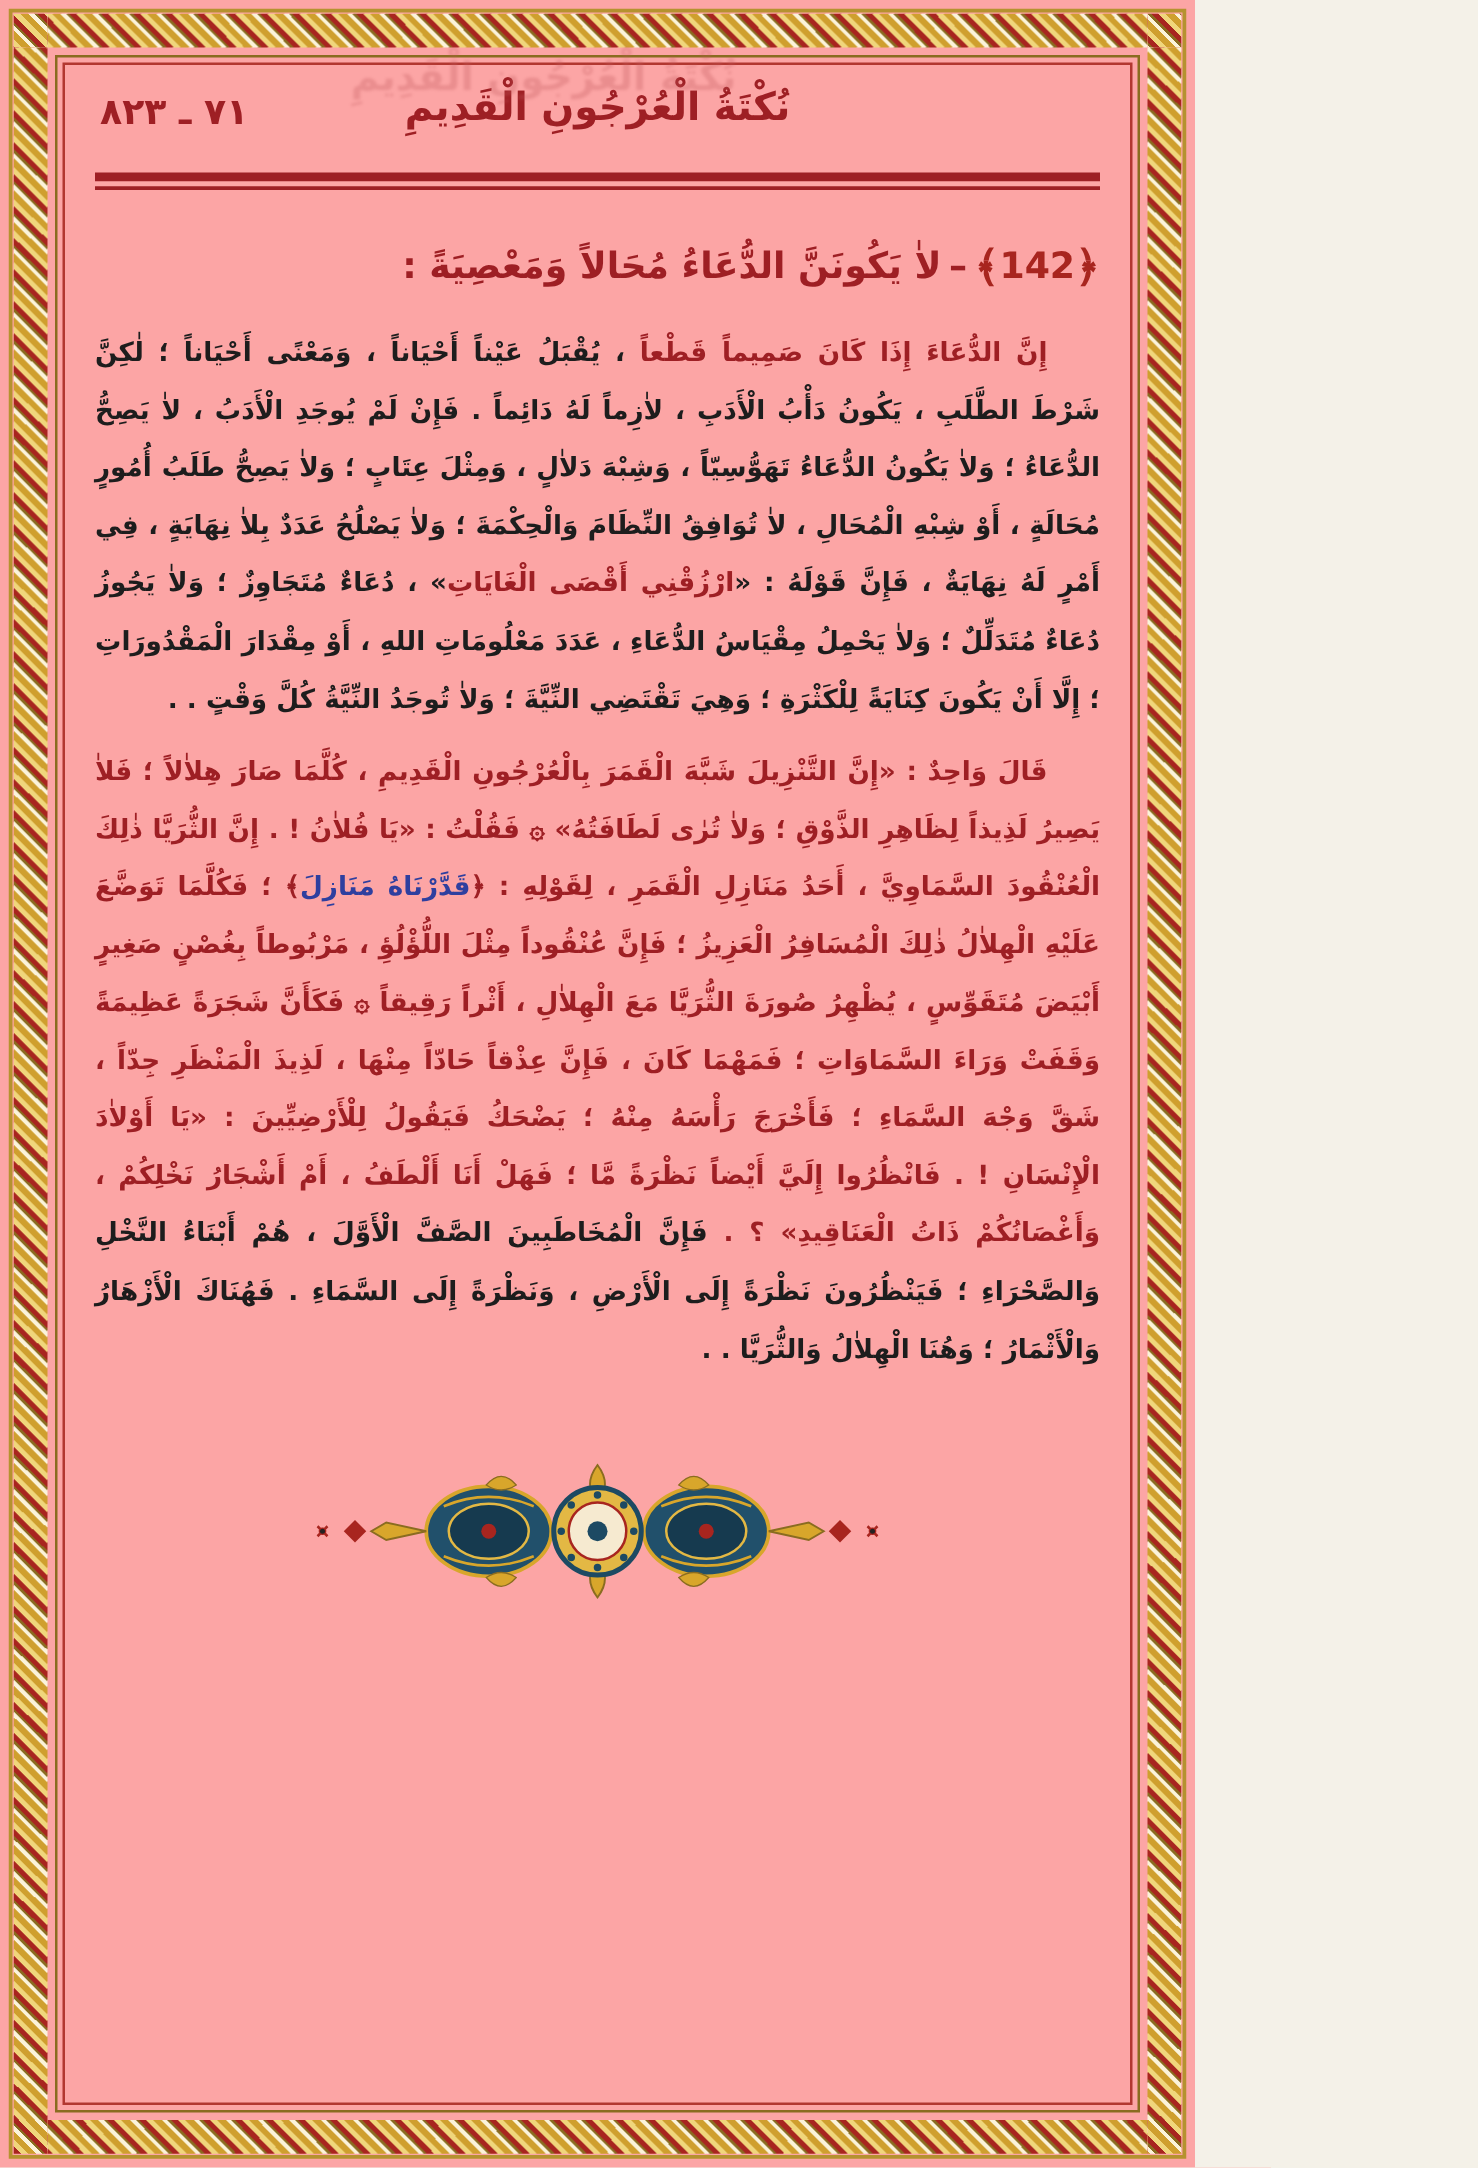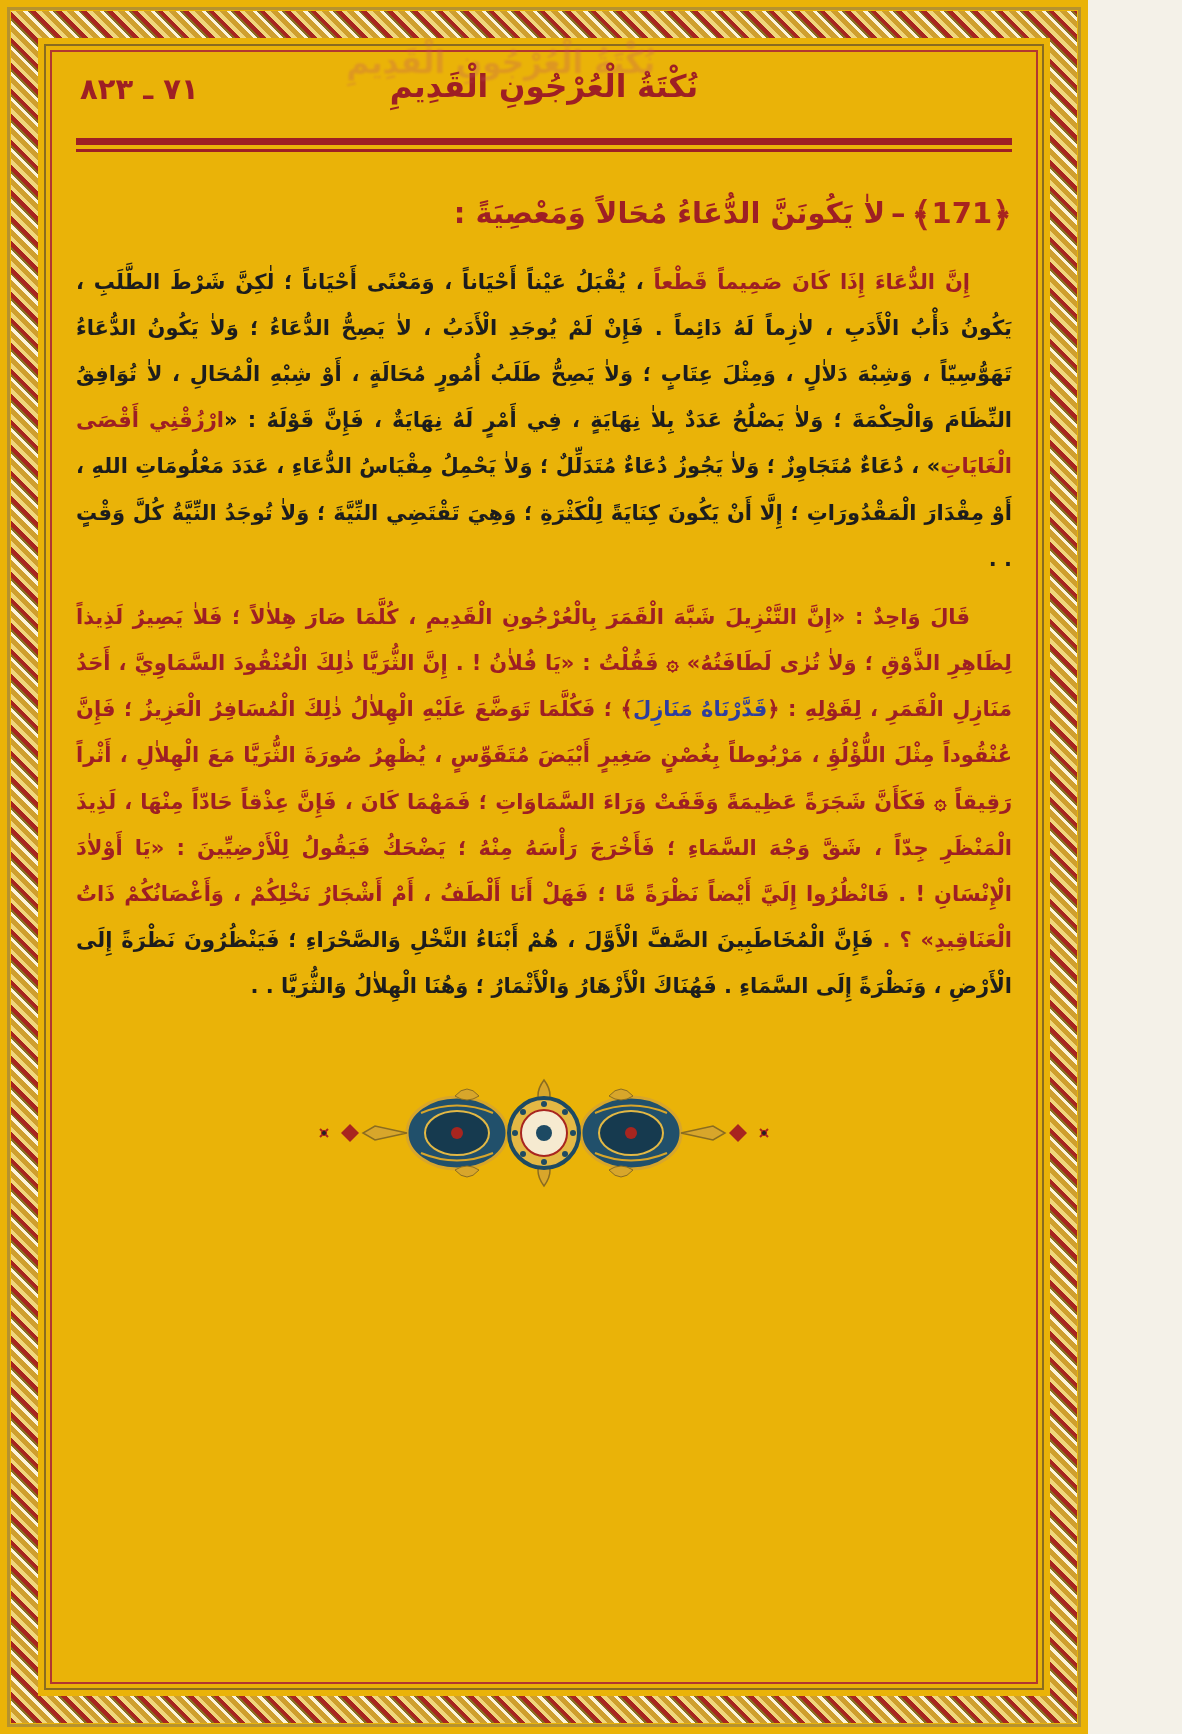--- a/index.html
+++ b/index.html
@@ -1,18 +1,18 @@
 <!DOCTYPE html>
 <html lang="ar"><head>
 <meta charset="utf-8">
 <style>
   html,body{margin:0;padding:0;background:#f4f1e8;}
   .page{
-    position:relative;width:1088px;height:1734px;overflow:hidden;
-    background:#eab308;font-family:"DejaVu Sans",sans-serif;
+    position:relative;width:956px;height:1734px;overflow:hidden;
+    background:#fca5a5;font-family:"DejaVu Sans",sans-serif;
   }
   
   .frame-outerline{position:absolute;inset:7px;border:3px solid #b5922f;pointer-events:none;}
   .frame-braid{
     position:absolute;inset:11px;border:27px solid transparent;pointer-events:none;
     border-image:repeating-linear-gradient(45deg,
       #a8251f 0 4px,#f0d67c 4px 8px,#cf9f2e 8px 13px,#fbf3da 13px 16px,#8a6c20 16px 18px) 27 repeat;
   }
   .frame-goldline{position:absolute;inset:44px;border:2px solid #8a6c20;pointer-events:none;}
   .frame-redline{position:absolute;inset:50px;border:2px solid #b23730;pointer-events:none;}
@@ -76,21 +76,21 @@
       </div>
     </div>
 
     <div class="rule">
       <div class="rule-thick"></div>
       <div class="rule-thin"></div>
     </div>
 
     <section>
       <h2 class="heading">
-        <span class="badge"><span class="paren">﴿</span><span>171</span><span class="paren">﴾</span></span><span class="dash">–</span><span>لاٰ يَكُونَنَّ الدُّعَاءُ مُحَالاً وَمَعْصِيَةً :</span>
+        <span class="badge"><span class="paren">﴿</span><span>142</span><span class="paren">﴾</span></span><span class="dash">–</span><span>لاٰ يَكُونَنَّ الدُّعَاءُ مُحَالاً وَمَعْصِيَةً :</span>
       </h2>
       <p class="para p1"><span class="seg-red">إِنَّ الدُّعَاءَ إِذَا كَانَ صَمِيماً قَطْعاً</span><span class="seg-black"> ، يُقْبَلُ عَيْناً أَحْيَاناً ، وَمَعْنًى أَحْيَاناً ؛ لٰكِنَّ شَرْطَ الطَّلَبِ ، يَكُونُ دَأْبُ الْأَدَبِ ، لاٰزِماً لَهُ دَائِماً . فَإِنْ لَمْ يُوجَدِ الْأَدَبُ ، لاٰ يَصِحُّ الدُّعَاءُ ؛ وَلاٰ يَكُونُ الدُّعَاءُ تَهَوُّسِيّاً ، وَشِبْهَ دَلاٰلٍ ، وَمِثْلَ عِتَابٍ ؛ وَلاٰ يَصِحُّ طَلَبُ أُمُورٍ مُحَالَةٍ ، أَوْ شِبْهِ الْمُحَالِ ، لاٰ تُوَافِقُ النِّظَامَ وَالْحِكْمَةَ ؛ وَلاٰ يَصْلُحُ عَدَدٌ بِلاٰ نِهَايَةٍ ، فِي أَمْرٍ لَهُ نِهَايَةٌ ، فَإِنَّ قَوْلَهُ : «</span><span class="seg-red">ارْزُقْنِي أَقْصَى الْغَايَاتِ</span><span class="seg-black">» ، دُعَاءٌ مُتَجَاوِزٌ ؛ وَلاٰ يَجُوزُ دُعَاءٌ مُتَدَلِّلٌ ؛ وَلاٰ يَحْمِلُ مِقْيَاسُ الدُّعَاءِ ، عَدَدَ مَعْلُومَاتِ اللهِ ، أَوْ مِقْدَارَ الْمَقْدُورَاتِ ؛ إِلَّا أَنْ يَكُونَ كِنَايَةً لِلْكَثْرَةِ ؛ وَهِيَ تَقْتَضِي النِّيَّةَ ؛ وَلاٰ تُوجَدُ النِّيَّةُ كُلَّ وَقْتٍ . .</span></p>
     </section>
 
     <section>
       <p class="para p2"><span class="seg-red">قَالَ وَاحِدٌ : «إِنَّ التَّنْزِيلَ شَبَّهَ الْقَمَرَ بِالْعُرْجُونِ الْقَدِيمِ ، كُلَّمَا صَارَ هِلاٰلاً ؛ فَلاٰ يَصِيرُ لَذِيذاً لِظَاهِرِ الذَّوْقِ ؛ وَلاٰ تُرٰى لَطَافَتُهُ» ۞ فَقُلْتُ : «يَا فُلاٰنُ ! . إِنَّ الثُّرَيَّا ذٰلِكَ الْعُنْقُودَ السَّمَاوِيَّ ، أَحَدُ مَنَازِلِ الْقَمَرِ ، لِقَوْلِهِ : ﴿</span><span class="seg-blue">قَدَّرْنَاهُ مَنَازِلَ</span><span class="seg-red">﴾ ؛ فَكُلَّمَا تَوَضَّعَ عَلَيْهِ الْهِلاٰلُ ذٰلِكَ الْمُسَافِرُ الْعَزِيزُ ؛ فَإِنَّ عُنْقُوداً مِثْلَ اللُّؤْلُؤِ ، مَرْبُوطاً بِغُصْنٍ صَغِيرٍ أَبْيَضَ مُتَقَوِّسٍ ، يُظْهِرُ صُورَةَ الثُّرَيَّا مَعَ الْهِلاٰلِ ، أَثْراً رَقِيقاً ۞ فَكَأَنَّ شَجَرَةً عَظِيمَةً وَقَفَتْ وَرَاءَ السَّمَاوَاتِ ؛ فَمَهْمَا كَانَ ، فَإِنَّ عِذْقاً حَادّاً مِنْهَا ، لَذِيذَ الْمَنْظَرِ جِدّاً ، شَقَّ وَجْهَ السَّمَاءِ ؛ فَأَخْرَجَ رَأْسَهُ مِنْهُ ؛ يَضْحَكُ فَيَقُولُ لِلْأَرْضِيِّينَ : «يَا أَوْلاٰدَ الْإِنْسَانِ ! . فَانْظُرُوا إِلَيَّ أَيْضاً نَظْرَةً مَّا ؛ فَهَلْ أَنَا أَلْطَفُ ، أَمْ أَشْجَارُ نَخْلِكُمْ ، وَأَغْصَانُكُمْ ذَاتُ الْعَنَاقِيدِ» ؟ . </span><span class="seg-black">فَإِنَّ الْمُخَاطَبِينَ الصَّفَّ الْأَوَّلَ ، هُمْ أَبْنَاءُ النَّخْلِ وَالصَّحْرَاءِ ؛ فَيَنْظُرُونَ نَظْرَةً إِلَى الْأَرْضِ ، وَنَظْرَةً إِلَى السَّمَاءِ . فَهُنَاكَ الْأَزْهَارُ وَالْأَثْمَارُ ؛ وَهُنَا الْهِلاٰلُ وَالثُّرَيَّا . .</span></p>
     </section>
 
     <div class="tailpiece">
       <svg width="470" height="150" viewBox="0 0 470 150">

